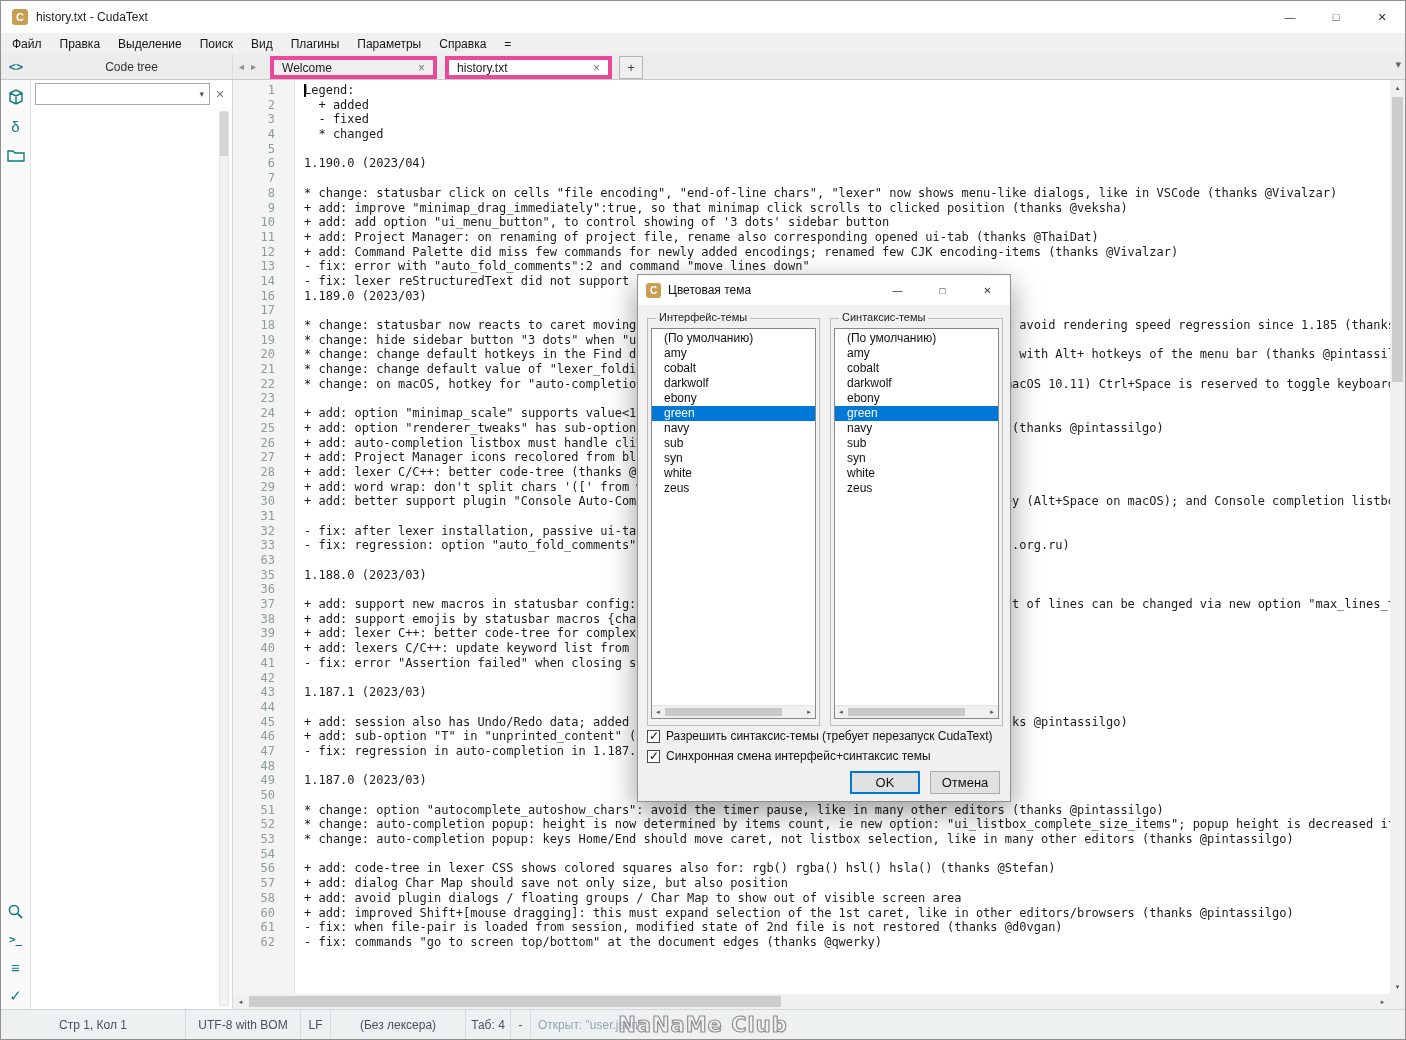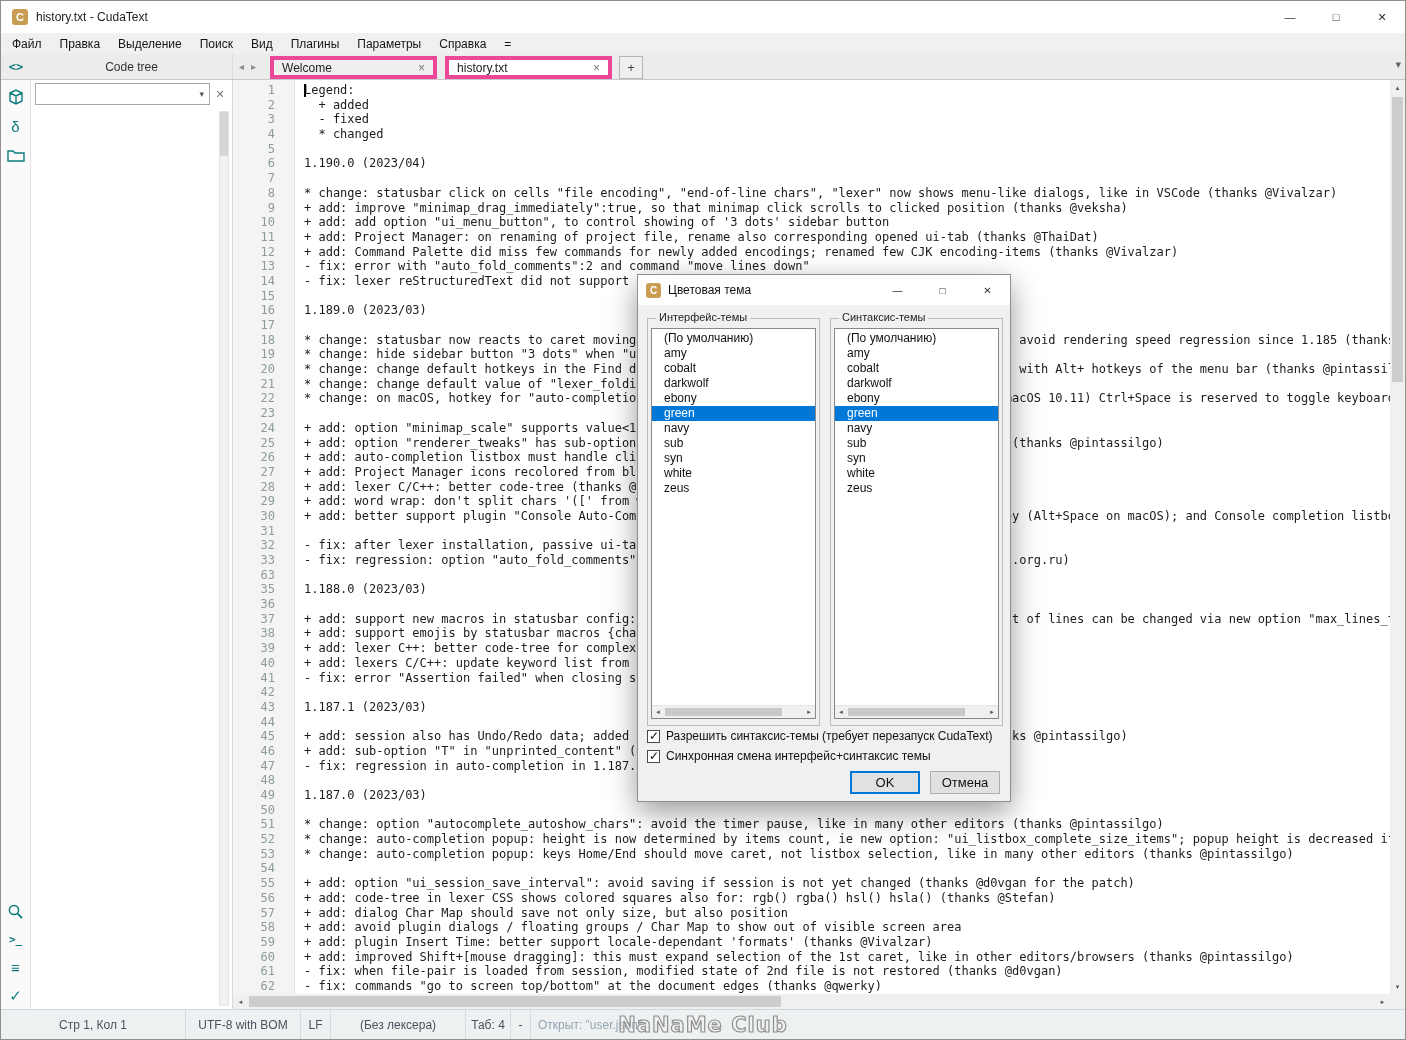--- a/index.html
+++ b/index.html
@@ -262,24 +262,20 @@
           </div>
           <div class="ed-row">
             <span class="ln">13</span>
             <span class="lt">- fix: error with "auto_fold_comments":2 and command "move lines down"</span>
           </div>
           <div class="ed-row">
             <span class="ln">14</span>
             <span class="lt">- fix: lexer reStructuredText did not support some syntax</span>
           </div>
           <div class="ed-row">
-            <span class="ln">15</span>
-            <span class="lt"></span>
-          </div>
-          <div class="ed-row">
             <span class="ln">16</span>
             <span class="lt">1.189.0 (2023/03)</span>
           </div>
           <div class="ed-row">
             <span class="ln">17</span>
             <span class="lt"></span>
           </div>
           <div class="ed-row">
             <span class="ln">18</span>
             <span class="lt">* change: statusbar now reacts to caret moving/selecting only after a small pause, this is done to avoid rendering speed regression since 1.185 (thanks @veksha)</span>
@@ -422,38 +418,30 @@
           </div>
           <div class="ed-row">
             <span class="ln">53</span>
             <span class="lt">* change: auto-completion popup: keys Home/End should move caret, not listbox selection, like in many other editors (thanks @pintassilgo)</span>
           </div>
           <div class="ed-row">
             <span class="ln">54</span>
             <span class="lt"></span>
           </div>
           <div class="ed-row">
-            <span class="ln">55</span>
-            <span class="lt">+ add: option "ui_session_save_interval": avoid saving if session is not yet changed (thanks @d0vgan for the patch)</span>
-          </div>
-          <div class="ed-row">
             <span class="ln">56</span>
             <span class="lt">+ add: code-tree in lexer CSS shows colored squares also for: rgb() rgba() hsl() hsla() (thanks @Stefan)</span>
           </div>
           <div class="ed-row">
             <span class="ln">57</span>
             <span class="lt">+ add: dialog Char Map should save not only size, but also position</span>
           </div>
           <div class="ed-row">
             <span class="ln">58</span>
             <span class="lt">+ add: avoid plugin dialogs / floating groups / Char Map to show out of visible screen area</span>
-          </div>
-          <div class="ed-row">
-            <span class="ln">59</span>
-            <span class="lt">+ add: plugin Insert Time: better support locale-dependant 'formats' (thanks @Vivalzar)</span>
           </div>
           <div class="ed-row">
             <span class="ln">60</span>
             <span class="lt">+ add: improved Shift+[mouse dragging]: this must expand selection of the 1st caret, like in other editors/browsers (thanks @pintassilgo)</span>
           </div>
           <div class="ed-row">
             <span class="ln">61</span>
             <span class="lt">- fix: when file-pair is loaded from session, modified state of 2nd file is not restored (thanks @d0vgan)</span>
           </div>
           <div class="ed-row">

